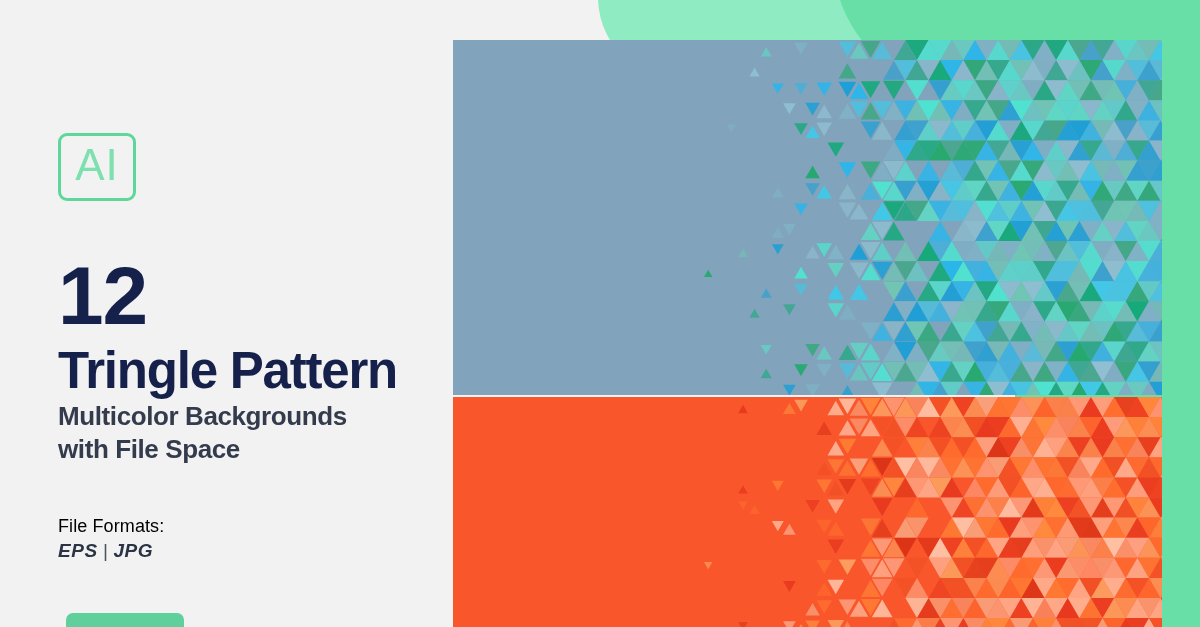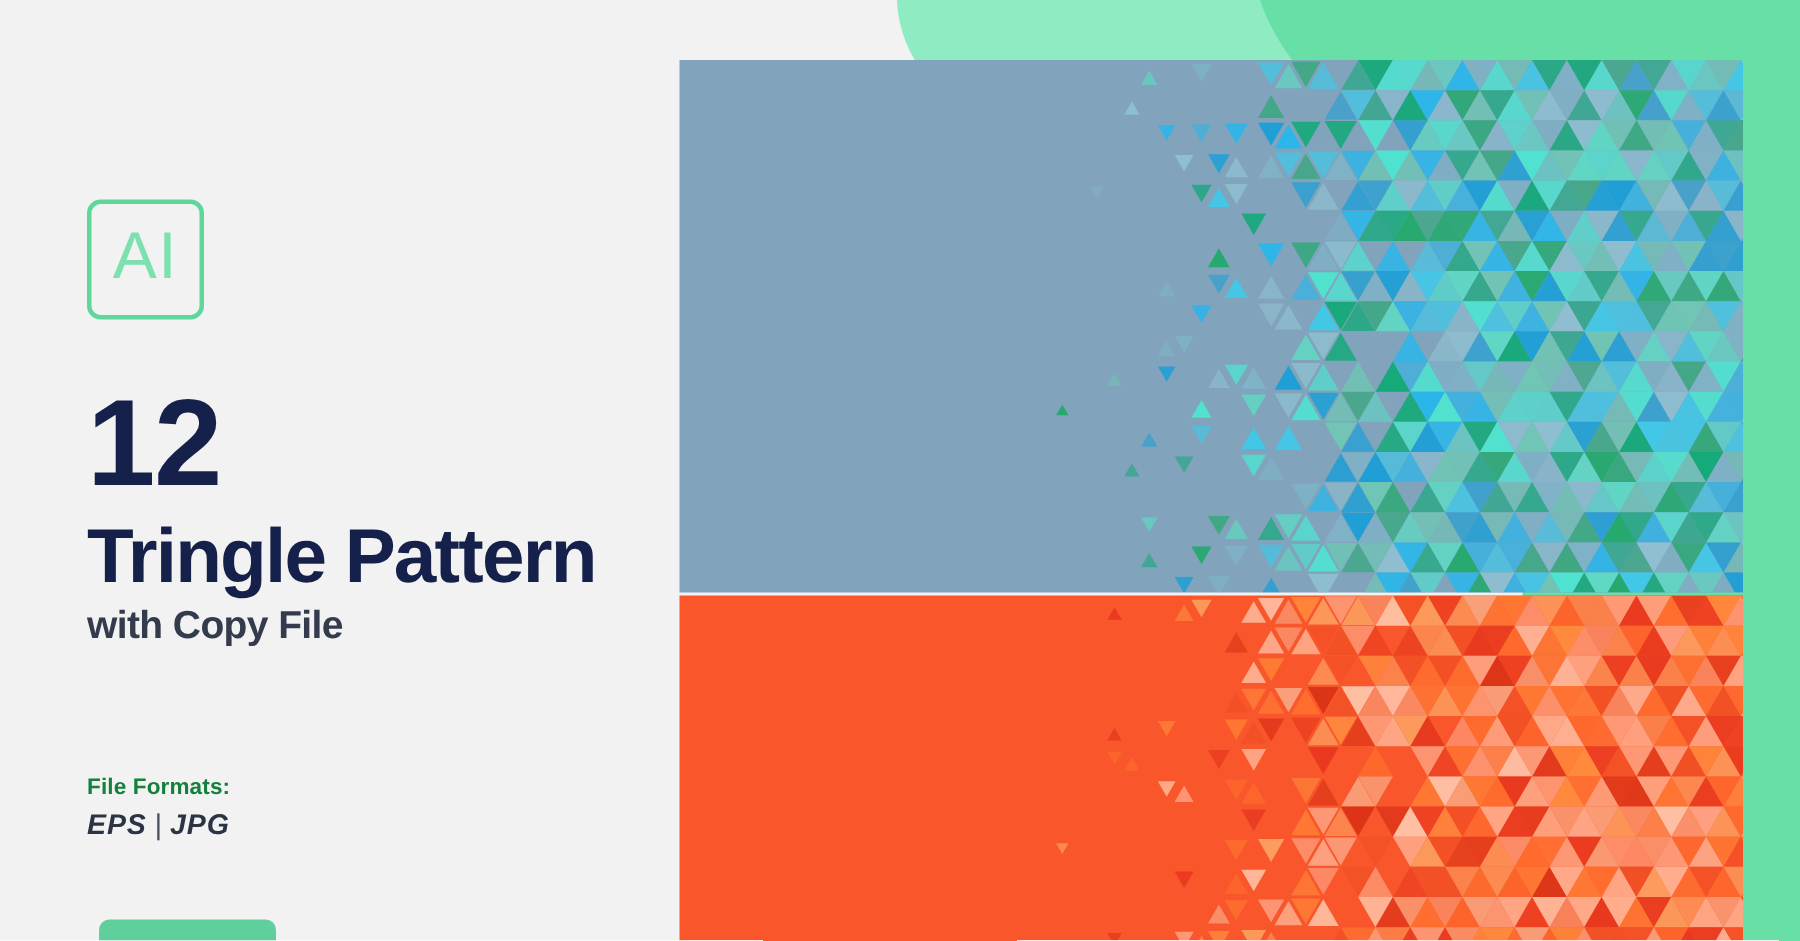--- a/index.html
+++ b/index.html
@@ -30,21 +30,21 @@
     top: 0;
     width: 453px;
     height: 627px;
   }
 
   .ai-badge {
     position: absolute;
     left: 58px;
     top: 133px;
     width: 78px;
-    height: 80px;
+    height: 68px;
     border: 3px solid #5FD79B;
     border-radius: 9px;
     box-sizing: border-box;
     display: flex;
     align-items: center;
     justify-content: center;
   }
   .ai-badge-text {
     font-size: 44px;
     line-height: 1;
@@ -85,24 +85,24 @@
     line-height: 1.26;
     font-weight: 700;
     color: #333B4C;
     letter-spacing: -0.4px;
   }
 
   .formats-label {
     position: absolute;
     left: 58px;
     top: 516px;
-    font-size: 15px;
+    font-size: 18px;
     line-height: 1.2;
-    font-weight: 700;
-    color: #15803d;
+    font-weight: 400;
+    color: #000000;
     letter-spacing: 0.1px;
   }
   .formats-value {
     position: absolute;
     left: 58px;
     top: 540px;
     font-size: 19px;
     line-height: 1.2;
     font-weight: 700;
     color: #2B3445;
@@ -163,21 +163,22 @@
 
     <div class="ai-badge">
       <span class="ai-badge-text">AI</span>
     </div>
 
     <div class="count">12</div>
 
     <div class="title">Tringle Pattern</div>
 
     <div class="subtitle">
-      <div>with Copy File</div>
+      <div>Multicolor Backgrounds</div>
+      <div>with File Space</div>
     </div>
 
     <div class="formats-label">File Formats:</div>
 
     <div class="formats-value">
       <span>EPS</span><span class="sep">|</span><span>JPG</span>
     </div>
 
     <div class="green-pill"></div>
   </div>

